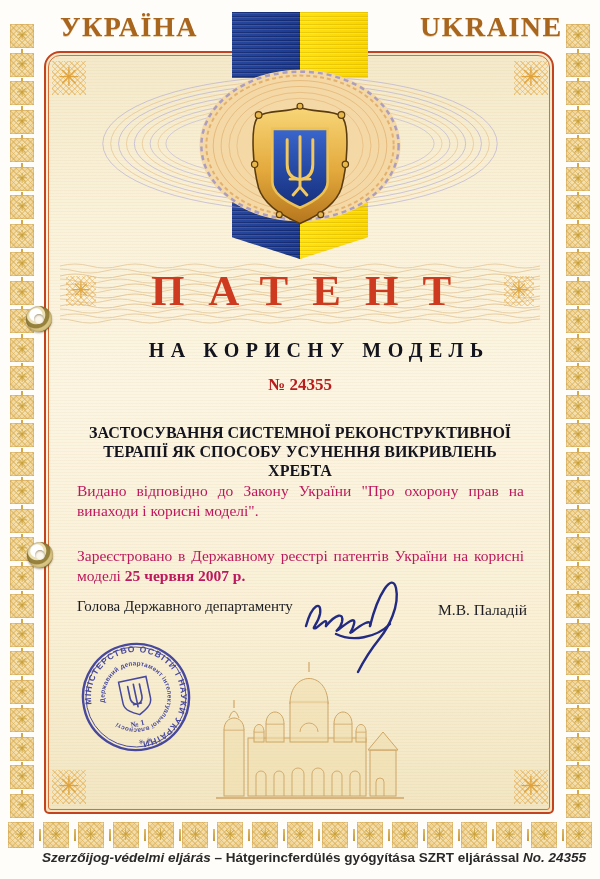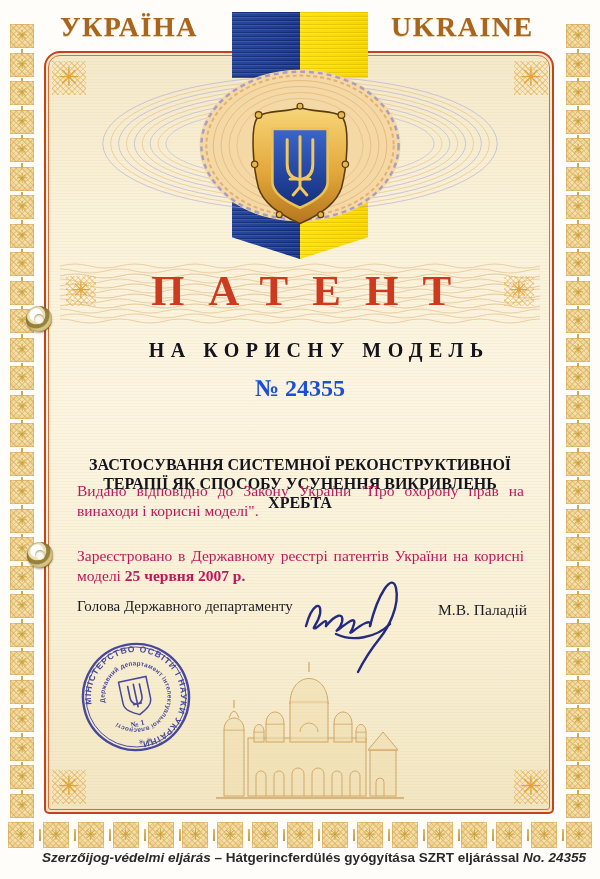--- a/index.html
+++ b/index.html
@@ -20,21 +20,21 @@
   .band-left .motif:not(:last-child)::after,.band-right .motif:not(:last-child)::after{
     content:'';position:absolute;left:11px;bottom:-5px;width:2px;height:4px;background:#d3a94e;}
   .band-bottom .motif{width:26px;height:26px;line-height:26px;font-size:16px;}
   .band-bottom .motif:not(:last-child)::after{
     content:'';position:absolute;right:-7px;top:7px;width:2px;height:12px;background:linear-gradient(#e0ba68,#c69a3f);}
 
   
   .country{position:absolute;top:11px;font-weight:bold;font-size:28px;letter-spacing:1.5px;
     color:#a8651d;text-align:center;text-shadow:0 1px 0 rgba(190,120,30,.35);}
   .country-uk{left:44px;width:170px;}
-  .country-en{left:391px;width:142px;}
+  .country-en{left:420px;width:142px;}
 
   
   .panel{position:absolute;left:44px;top:51px;width:510px;height:763px;box-sizing:border-box;
     border:2px solid #c2431d;border-radius:16px 16px 5px 5px;
     background:linear-gradient(180deg,#f4e9c9 0%,#faf2da 22%,#fcf5e2 45%,#f9f0d6 75%,#f2e6c2 100%);}
   .panel::before{content:'';position:absolute;inset:2px;border:1px solid #d4713a;border-radius:12px 12px 3px 3px;
     background:repeating-linear-gradient(0deg, rgba(176,134,62,.05) 0 1px, transparent 1px 3px);}
   .corner-motif{position:absolute;width:34px;height:34px;line-height:34px;text-align:center;font-size:26px;color:#e0a23a;
     background:
       repeating-linear-gradient(45deg, rgba(228,164,58,.45) 0 1px, transparent 1px 4px),
@@ -61,23 +61,23 @@
     background:repeating-linear-gradient(45deg, rgba(228,164,58,.4) 0 1px, transparent 1px 4px),
                repeating-linear-gradient(-45deg, rgba(228,164,58,.35) 0 1px, transparent 1px 4px);}
   .we-l{left:66px;} .we-r{left:504px;}
   .patent-word{position:absolute;left:0;top:266px;width:600px;text-align:center;
     font-size:43px;font-weight:bold;color:#ce3a20;letter-spacing:24px;padding-left:26px;box-sizing:border-box;}
 
   
   .patent-type{position:absolute;left:16px;top:339px;width:600px;text-align:center;
     font-size:20px;font-weight:bold;color:#14141e;letter-spacing:6.5px;padding-left:6.5px;box-sizing:border-box;}
   .patent-number{position:absolute;left:0;top:375px;width:600px;text-align:center;
-    font-size:24px;font-weight:bold;color:#1d4ed8;}
+    font-size:17px;font-weight:bold;color:#b91c1c;}
   .invention-title{position:absolute;left:70px;top:423px;width:460px;text-align:center;
-    font-size:16px;font-weight:bold;color:#14141e;line-height:1.2;margin-top:32px;}
+    font-size:16px;font-weight:bold;color:#14141e;line-height:1.2;}
 
   
   .para{position:absolute;left:77px;width:447px;font-size:15.5px;color:#be185d;text-align:justify;line-height:1.32;}
   .para-issued{top:481px;}
   .para-registered{top:546px;}
   .para b{font-weight:bold;}
 
   
   .signatory-position{position:absolute;left:77px;top:597px;width:240px;font-size:15px;color:#1c1c22;line-height:1.25;}
   .signer-name{position:absolute;left:438px;top:601px;width:120px;font-size:15.5px;color:#1c1c22;}

